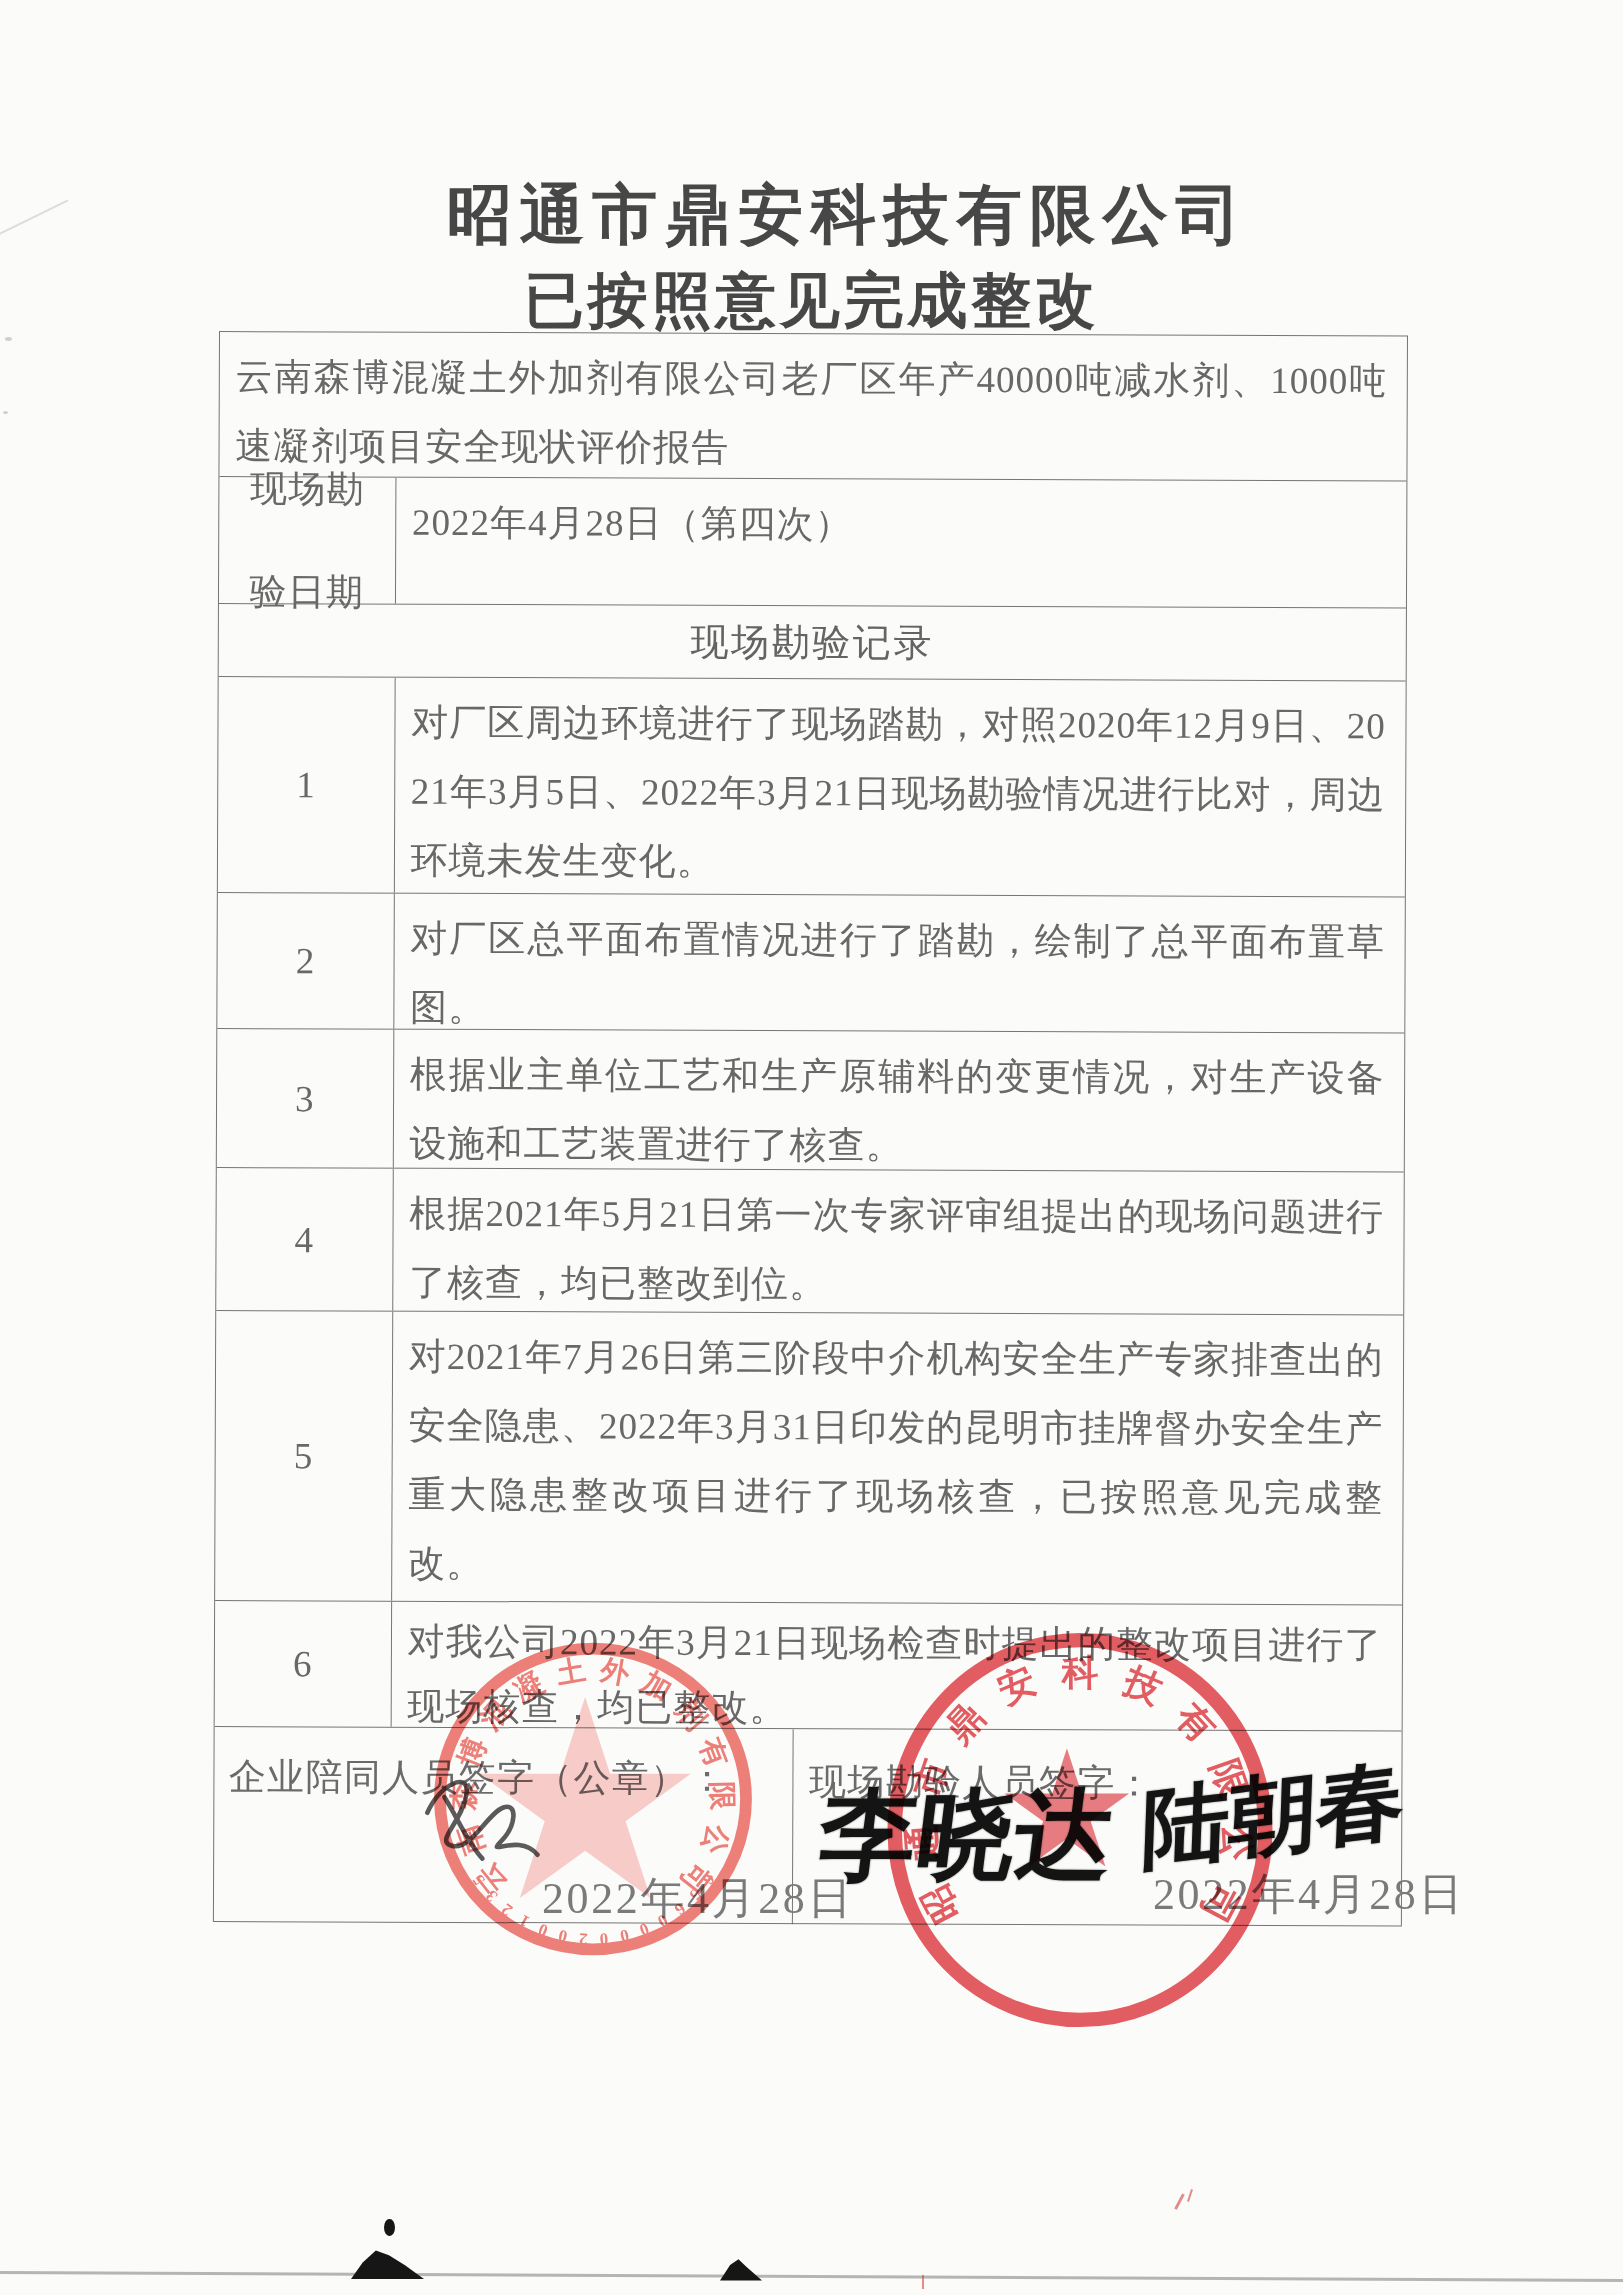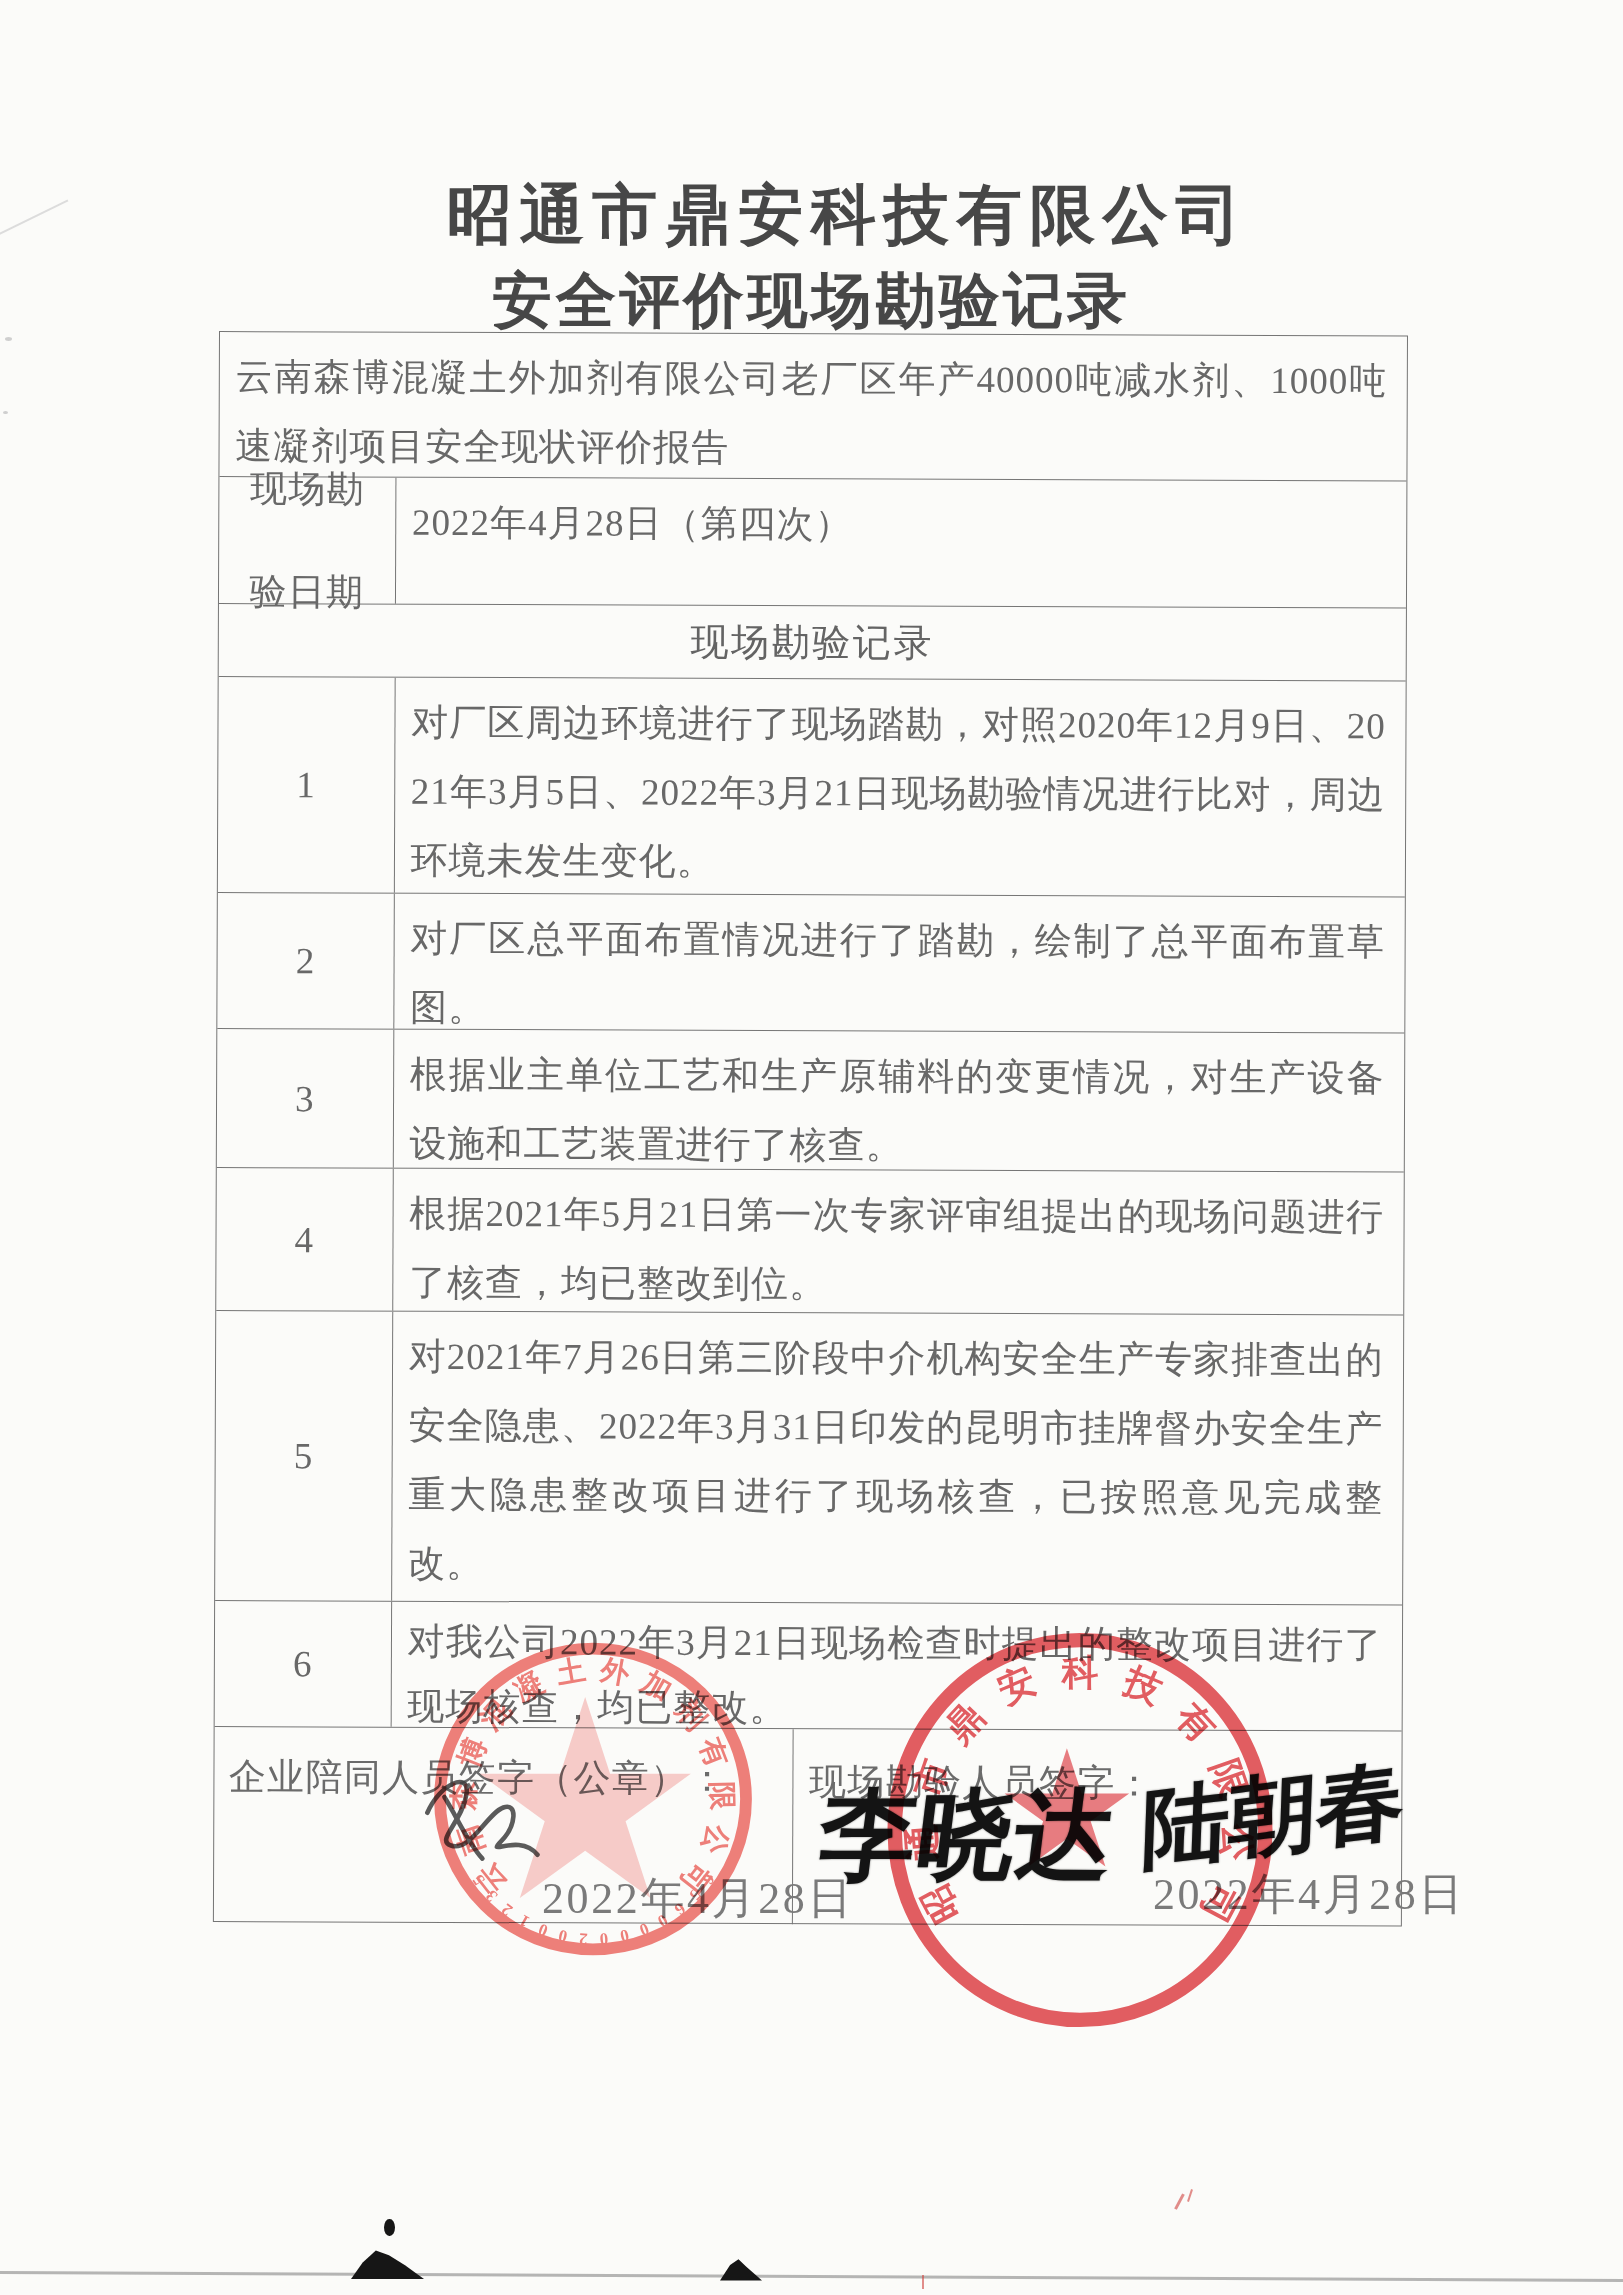--- a/index.html
+++ b/index.html
@@ -100,21 +100,21 @@
   .rs1{left:1178px;top:2193px;width:2.6px;height:17px;transform:rotate(28deg);}
   .rs2{left:1189px;top:2189px;width:2px;height:13px;transform:rotate(18deg);}
   .rs3{left:922px;top:2275px;width:2px;height:14.4px;}
 </style>
 </head>
 <body style="--stamp-left-red: #ef6f6a; --stamp-right-red: #e2474d;">
 
 <div class="sheet">
 
   <div class="title1">昭通市鼎安科技有限公司</div>
-  <div class="title2">安全评价现场勘验记录</div>
+  <div class="title2">已按照意见完成整改</div>
 
   <div class="rtable">
 
     <div class="trow h-info1">
       <div class="cell cont">云南森博混凝土外加剂有限公司老厂区年产40000吨减水剂、1000吨速凝剂项目安全现状评价报告</div>
     </div>
 
     <div class="trow h-info2">
       <div class="cell lab lh-sm">
         <div>现场勘</div>

